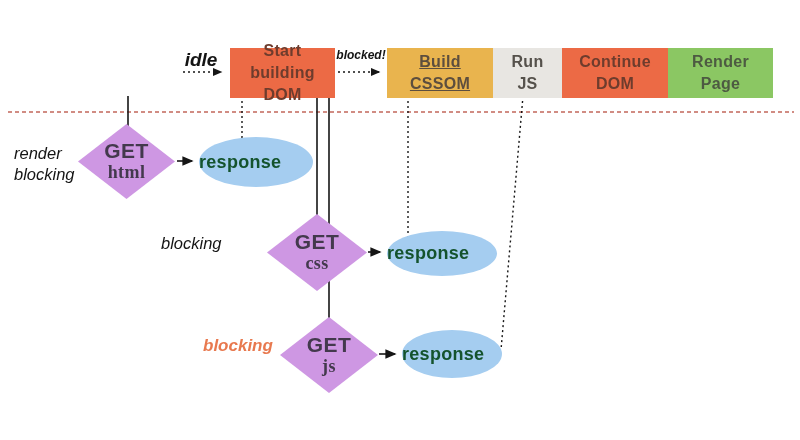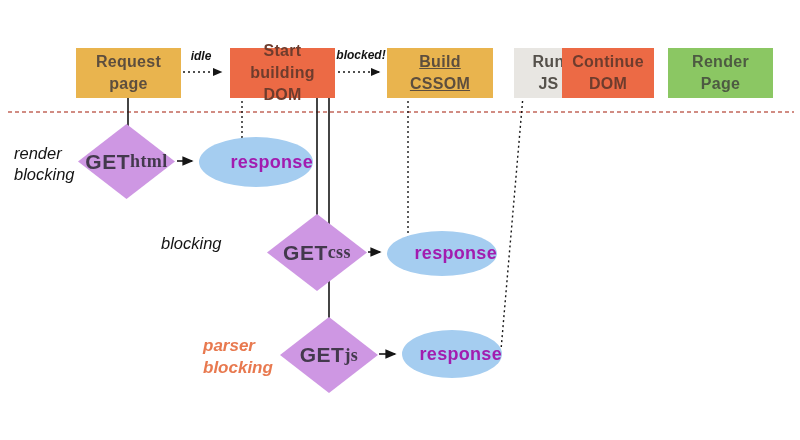--- a/index.html
+++ b/index.html
@@ -21,36 +21,36 @@
   }
   .box-gold{background:#e9b44e;color:#5d4e3e;}
   .box-orange{background:#ec6a45;color:#6e3c2d;}
   .box-gray{background:#e8e6e2;color:#55514b;}
   .box-green{background:#8bc763;color:#4d5a42;}
 
   
   .diamond{position:absolute;z-index:2;}
   .diamond svg{position:absolute;left:0;top:0;width:100%;height:100%;}
   .diamond .dtext{
-    position:absolute;inset:0;display:flex;flex-direction:row;align-items:center;justify-content:center;
+    position:absolute;inset:0;display:flex;flex-direction:column;align-items:center;justify-content:center;
     color:#43394d;z-index:3;
   }
   .diamond .verb{font-size:21px;font-weight:600;letter-spacing:.5px;line-height:22px;}
   .diamond .res{font-size:18px;font-weight:700;letter-spacing:.4px;line-height:21px;font-family:Liberation Serif, serif;}
 
   
   .ellipse{
     position:absolute;z-index:2;background:#a5cdf0;border-radius:50%;
-    display:flex;align-items:center;justify-content:flex-end;
-    color:#a21caf;font-size:18px;font-weight:600;letter-spacing:.3px;
+    display:flex;align-items:center;justify-content:flex-start;
+    color:#14532d;font-size:18px;font-weight:600;letter-spacing:.3px;
   }
 
   
   .note{position:absolute;z-index:3;font-style:italic;color:#141414;}
-  .note-idle{left:178px;top:49px;width:46px;text-align:center;font-size:12px;font-weight:600;}
+  .note-idle{left:178px;top:49px;width:46px;text-align:center;font-size:19px;font-weight:600;}
   .note-blocked{left:334px;top:48px;width:54px;text-align:center;font-size:12px;font-weight:600;}
   .note-two{font-size:16.5px;line-height:21px;font-weight:500;}
   .note-render{left:14px;top:143px;}
   .note-renderscript{left:161px;top:233px;}
   .note-parser{left:203px;top:335px;color:#e8794f;font-weight:700;font-size:17px;line-height:22px;}
 </style>
 </head>
 <body>
 
 <div id="stage">
@@ -71,37 +71,33 @@
     <line x1="408" y1="96" x2="408" y2="238" class="dot"></line>
     <line x1="523" y1="96" x2="501" y2="350" class="dot"></line>
 
     <line x1="183" y1="72" x2="221" y2="72" class="dot" marker-end="url(#ah)"></line>
     <line x1="338" y1="72" x2="379" y2="72" class="dot" marker-end="url(#ah)"></line>
     <line x1="177" y1="161" x2="192" y2="161" class="solid" marker-end="url(#ah)"></line>
     <line x1="368" y1="252" x2="380" y2="252" class="solid" marker-end="url(#ah)"></line>
     <line x1="379" y1="354" x2="395" y2="354" class="solid" marker-end="url(#ah)"></line>
   </svg>
 
-  <div class="tbox box-gold" style="left:76px;width:105px;">
-    <span>Request</span>
-    <span>page</span>
-  </div>
   <div class="tbox box-orange" style="left:230px;width:105px;">
     <span>Start building</span>
     <span>DOM</span>
   </div>
   <div class="tbox box-gold" style="left:387px;width:106px;text-decoration:underline;">
     <span>Build</span>
     <span>CSSOM</span>
   </div>
-  <div class="tbox box-gray" style="left:514px;width:69px;">
+  <div class="tbox box-gray" style="left:493px;width:69px;">
     <span>Run</span>
     <span>JS</span>
   </div>
-  <div class="tbox box-orange" style="left:562px;width:92px;">
+  <div class="tbox box-orange" style="left:562px;width:106px;">
     <span>Continue</span>
     <span>DOM</span>
   </div>
   <div class="tbox box-green" style="left:668px;width:105px;">
     <span>Render</span>
     <span>Page</span>
   </div>
 
   <div class="note note-idle">idle</div>
   <div class="note note-blocked">blocked!</div>
@@ -147,17 +143,16 @@
   </div>
 
   <div class="note note-two note-render">
     <div>render</div>
     <div>blocking</div>
   </div>
   <div class="note note-two note-renderscript">
     <div>blocking</div>
   </div>
   <div class="note note-parser">
-    <div>parser</div>
     <div>blocking</div>
   </div>
 
 </div>
 
 </body></html>

